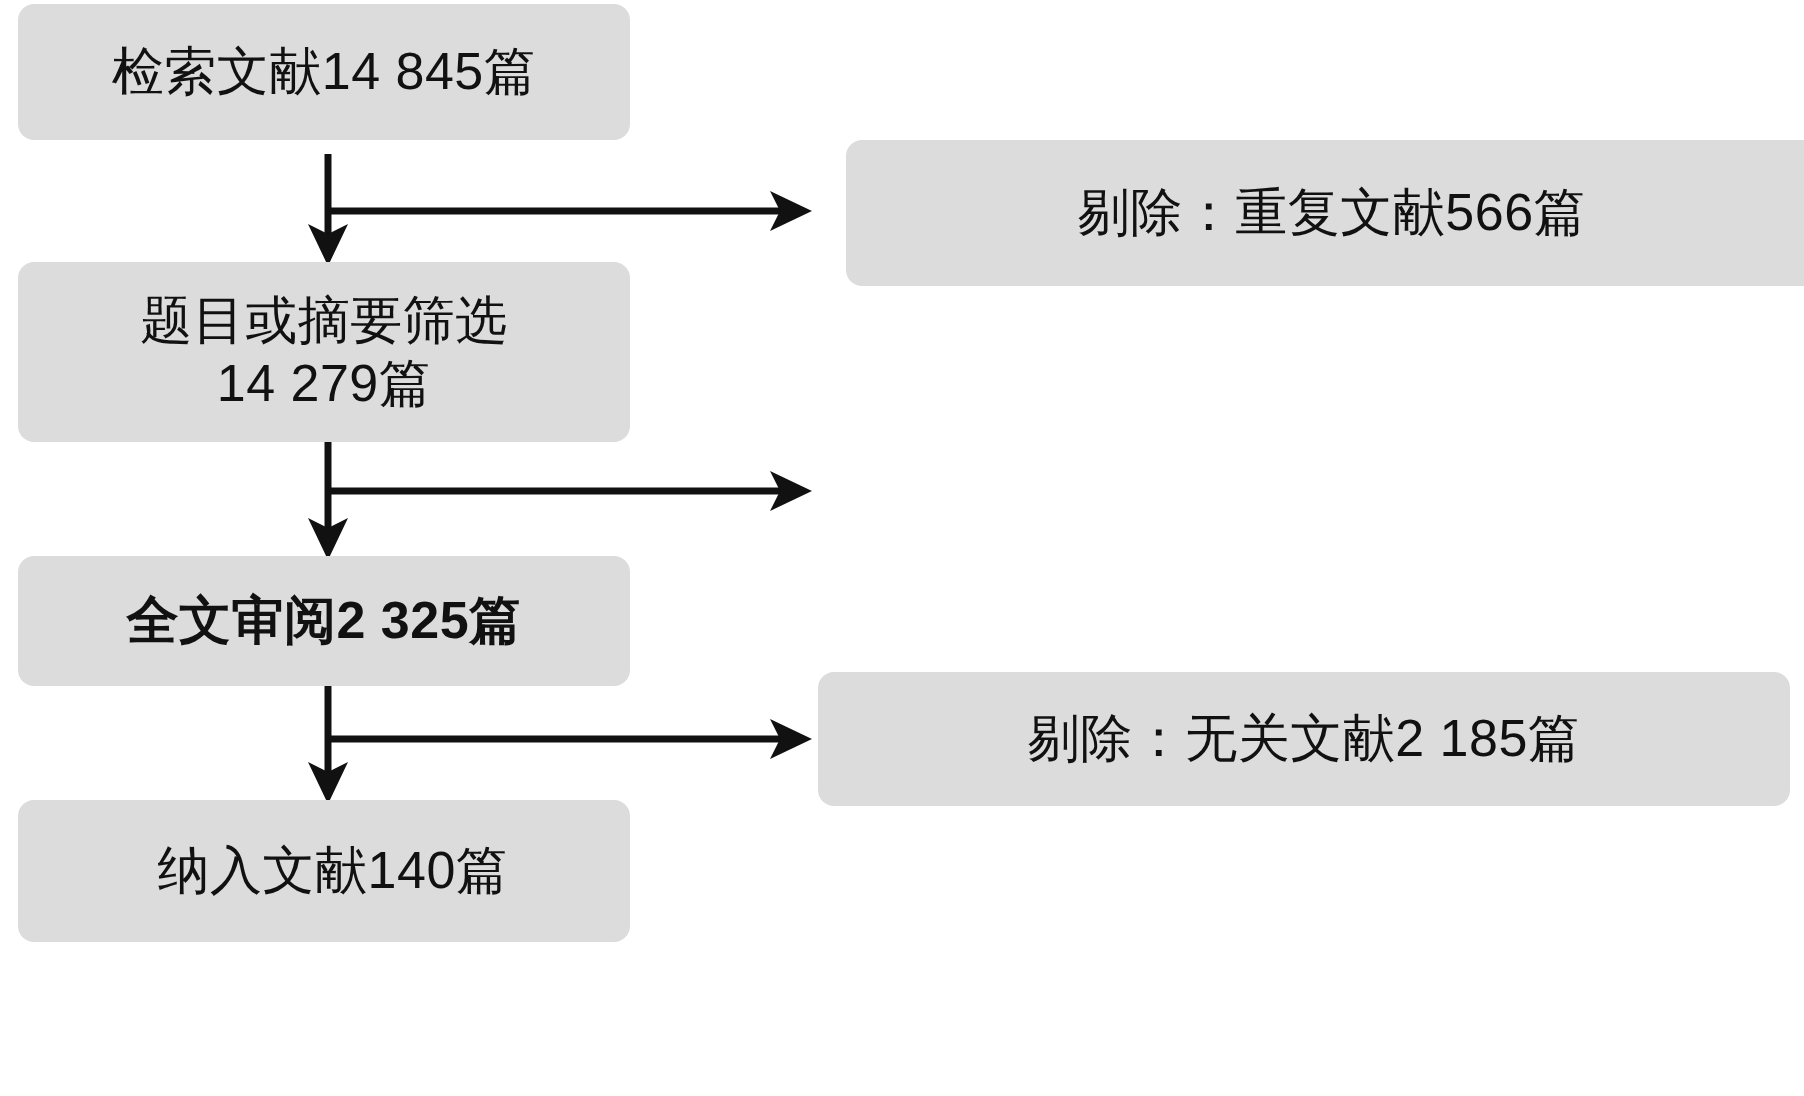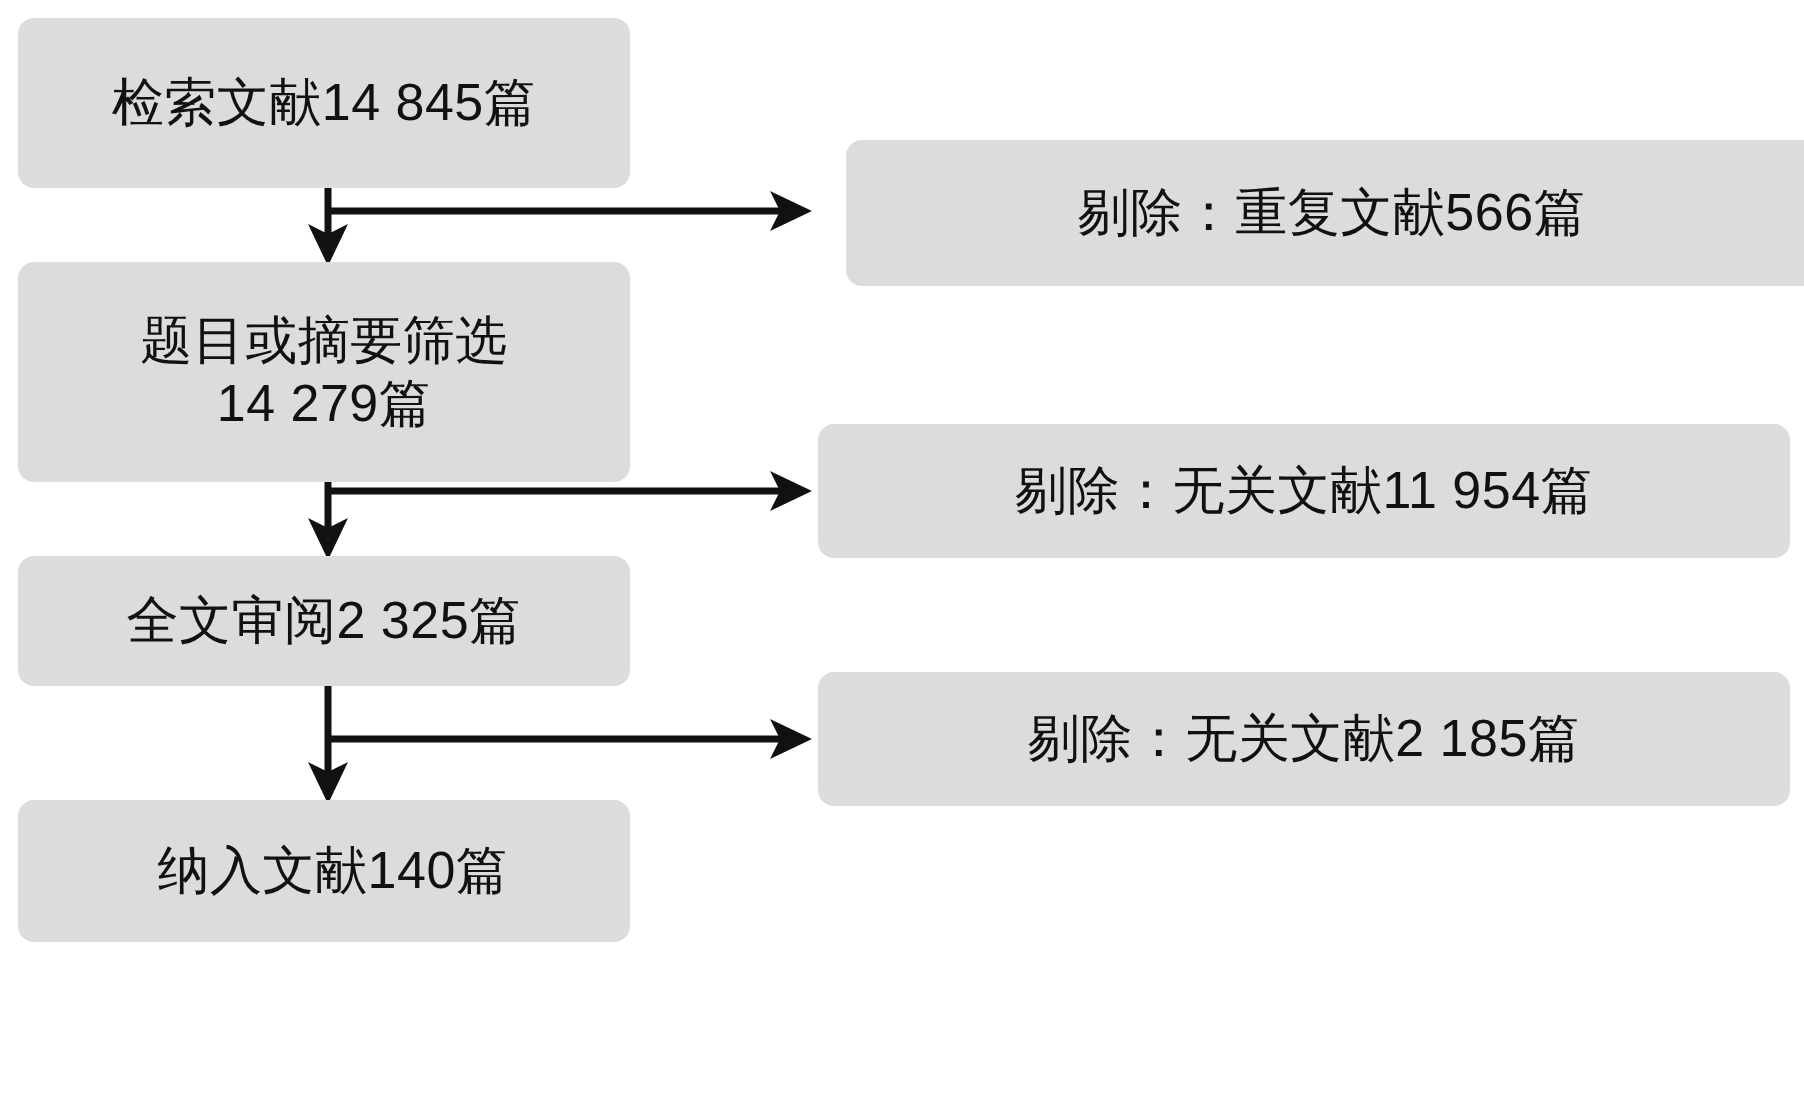--- a/index.html
+++ b/index.html
@@ -34,23 +34,23 @@
     line-height: 1.22;
     letter-spacing: 0.5px;
     text-align: center;
     white-space: pre-line;
     padding: 4px 10px;
   }
   .node-left  { left: 18px;  width: 612px; }
   .node-right { left: 818px; width: 972px; }
 
   
-  #node-search       { top: 18px;  height: 170px; }
-  #node-title-screen { top: 262px; height: 220px; }
-  #node-fulltext     { top: 556px; height: 130px; }
+  #node-search       { top: 4px;  height: 136px; }
+  #node-title-screen { top: 262px; height: 180px; }
+  #node-fulltext     { top: 556px; height: 130px; font-weight: bold; }
   #node-included     { top: 800px; height: 142px; padding-left: 28px; }
 
   
   #node-excl-dup       { top: 140px; height: 146px; margin-left: 28px; }
   #node-excl-irrel-1   { top: 424px; height: 134px; }
   #node-excl-irrel-2   { top: 672px; height: 134px; }
 
   svg.arrows {
     position: absolute;
     left: 0;
@@ -107,17 +107,16 @@
 
   <div class="node node-left" id="node-title-screen">题目或摘要筛选
 14 279篇</div>
 
   <div class="node node-left" id="node-fulltext">全文审阅2 325篇</div>
 
   <div class="node node-left" id="node-included">纳入文献140篇</div>
 
   <div class="node node-right" id="node-excl-dup">剔除：重复文献566篇</div>
 
-  <div class="node node-right" id="node-excl-irrel-1">剔除：无关文献11 954篇</div>
 
   <div class="node node-right" id="node-excl-irrel-2">剔除：无关文献2 185篇</div>
 
 </div>
 
 </body></html>

